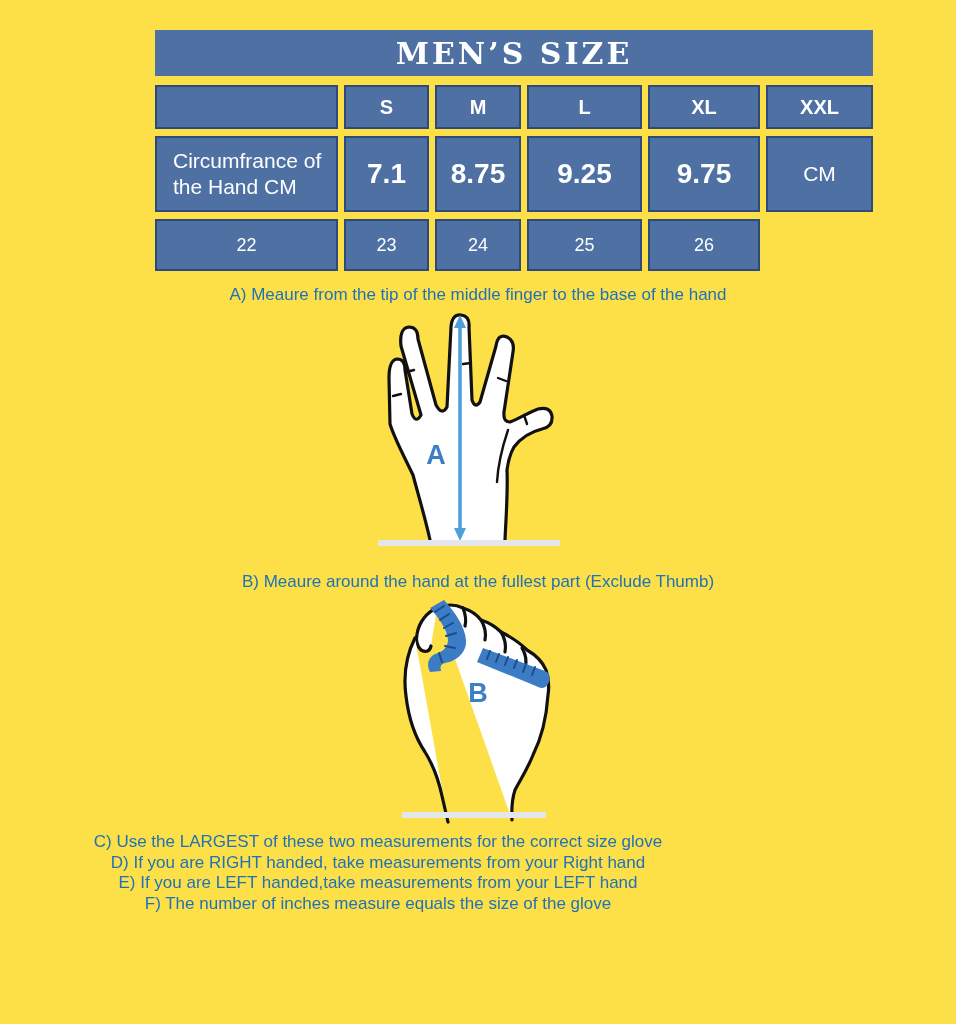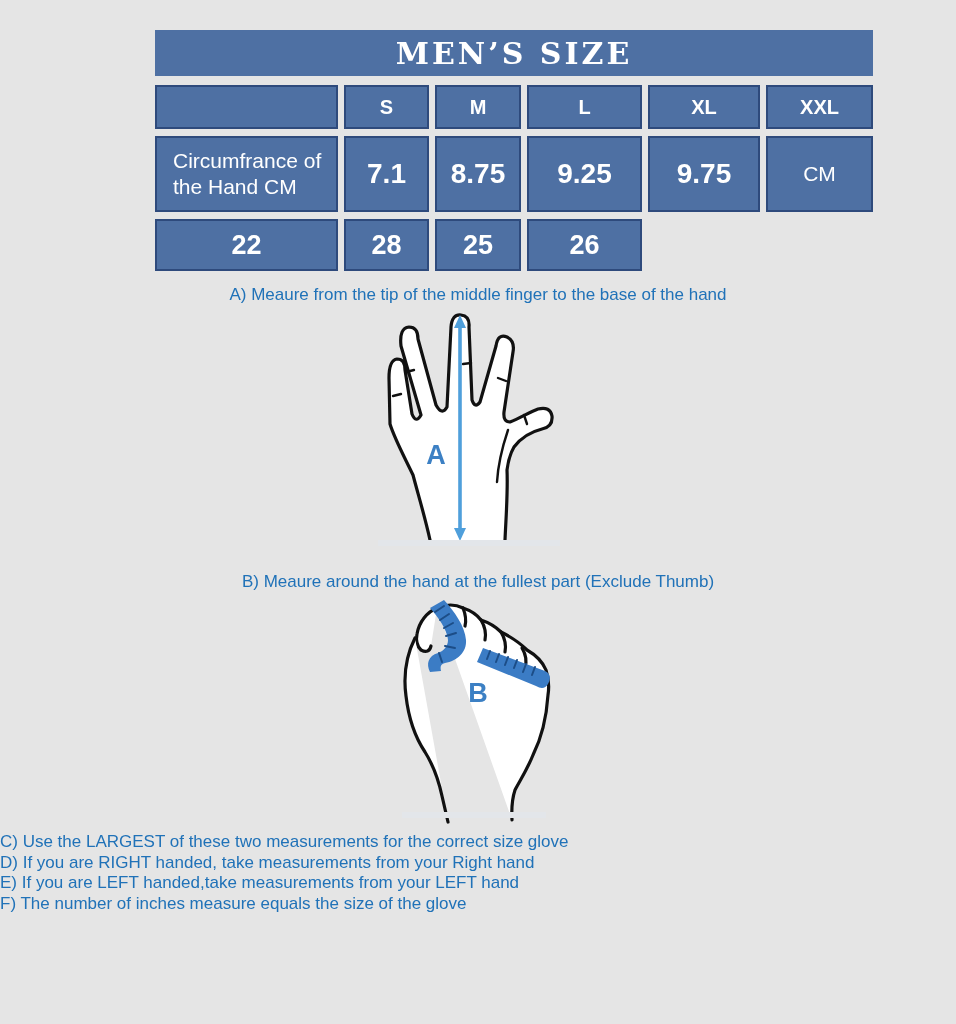--- a/index.html
+++ b/index.html
@@ -1,35 +1,35 @@
 <!DOCTYPE html>
 <html><head>
 <meta charset="utf-8">
 <style>
   html,body { margin:0; padding:0; background:#ffffff; }
   body { width:956px; height:1024px; font-family:"Liberation Sans", sans-serif; }
-  .page { position:relative; width:956px; height:1024px; background:#e5e5e5; overflow:hidden; }
+  .page { position:relative; width:956px; height:1024px; background:#fde047; overflow:hidden; }
 
   
   .size-table { position:absolute; left:155px; top:30px; width:718px; }
   .title-bar { height:46px; background:#4e70a3; display:flex; align-items:center; justify-content:center; }
   .title-text { font-family:"DejaVu Serif", serif; font-weight:bold; font-size:30px; color:#ffffff; letter-spacing:3px; }
   .grid { margin-top:9px; display:grid; grid-template-columns:183px 85px 86px 115px 112px 107px; grid-template-rows:44px 76px 52px; gap:7px 6px; }
   .cell { background:#4e70a3; border:2px solid #2e4a7c; box-sizing:border-box; color:#ffffff; display:flex; align-items:center; justify-content:center; }
   .size-head { font-weight:bold; font-size:20px; }
   .row-label { font-size:21px; }
   .row-label.left { justify-content:flex-start; padding-left:16px; line-height:1.25; text-align:left; }
   .val1 { font-weight:bold; font-size:28px; }
-  .val2 { font-weight:bold; font-size:27px; }
+  .val2 { font-weight:normal; font-size:18px; }
 
   
   .ins { position:absolute; left:0; width:956px; margin:0; text-align:center; color:#2072b8; font-size:17px; }
   .ins-a { top:285px; }
   .ins-b { top:572px; }
-  .notes { position:absolute; top:832px; left:0; width:756px; text-align:left; color:#2072b8; font-size:17px; line-height:20.5px; }
+  .notes { position:absolute; top:832px; left:0; width:756px; text-align:center; color:#2072b8; font-size:17px; line-height:20.5px; }
   .notes p { margin:0; }
 
   
   .illus { position:absolute; }
   .illus-hand { left:368px; top:312px; width:222px; height:232px; }
   .illus-fist { left:395px; top:590px; width:198px; height:240px; }
   .edge-strip { position:absolute; background:#e3e6ea; height:6px; }
   .strip-a { left:378px; top:540px; width:182px; }
   .strip-b { left:402px; top:812px; width:144px; }
   svg { display:block; }
@@ -53,21 +53,22 @@
       <div class="cell size-head">XXL</div>
 
       <div class="cell row-label left">Circumfrance of the Hand CM</div>
       <div class="cell val1">7.1</div>
       <div class="cell val1">8.75</div>
       <div class="cell val1">9.25</div>
       <div class="cell val1">9.75</div>
 
       <div class="cell row-label">CM</div>
       <div class="cell val2">22</div>
-      <div class="cell val2">28</div>
+      <div class="cell val2">23</div>
+      <div class="cell val2">24</div>
       <div class="cell val2">25</div>
       <div class="cell val2">26</div>
     </div>
   </div>
 
   <p class="ins ins-a">A) Meaure from the tip of the middle finger to the base of the hand</p>
 
   <div class="illus illus-hand">
     <svg width="222" height="232" viewBox="0 0 222 232">
 

